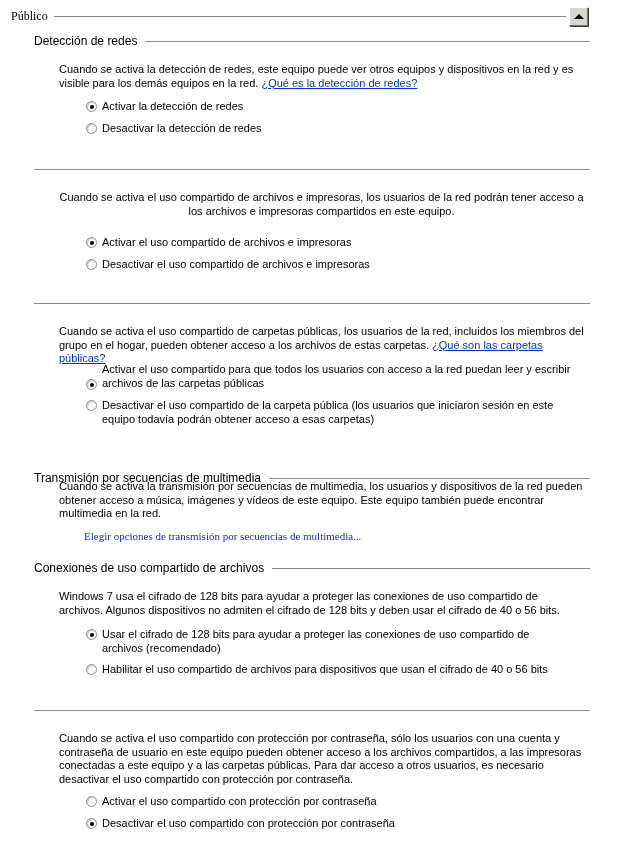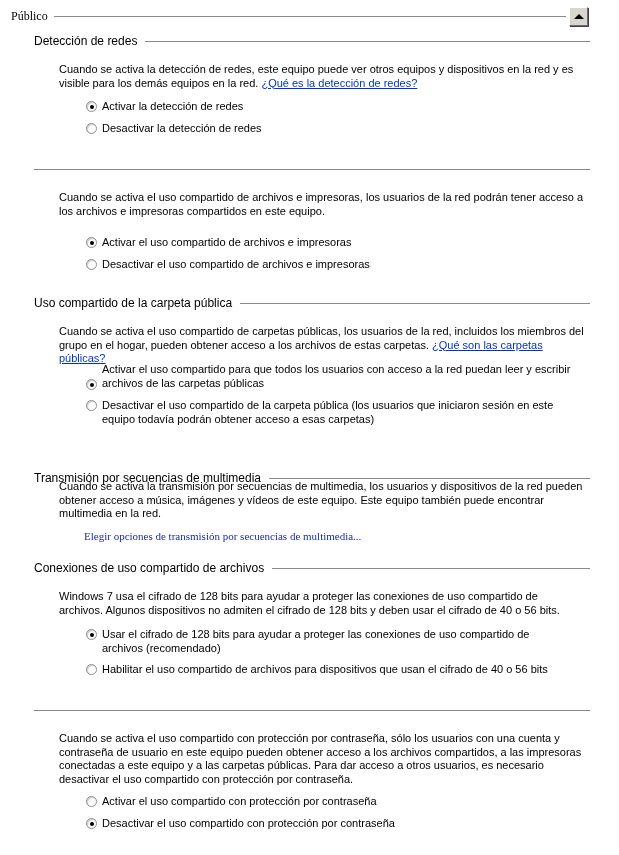--- a/index.html
+++ b/index.html
@@ -50,34 +50,33 @@
   <span class="radio-label">Activar la detección de redes</span>
 </div>
 <div class="radio-row" style="top:122px;">
   <span class="radio"></span>
   <span class="radio-label">Desactivar la detección de redes</span>
 </div>
 
 <div class="section-header" style="top:161px;">
   <span class="hline"></span>
 </div>
-<div class="desc" style="top:191px;">
+<div class="desc" style="top:191px;text-align:center;">
   <span>Cuando se activa el uso compartido de archivos e impresoras, los usuarios de la red podrán tener acceso a los archivos e impresoras compartidos en este equipo.</span>
 </div>
 <div class="radio-row" style="top:236px;">
   <span class="radio checked"></span>
   <span class="radio-label">Activar el uso compartido de archivos e impresoras</span>
 </div>
 <div class="radio-row" style="top:258px;">
   <span class="radio"></span>
   <span class="radio-label">Desactivar el uso compartido de archivos e impresoras</span>
 </div>
 
 <div class="section-header" style="top:295px;">
-  <span class="section-title">Uso compartido de la carpeta pública</span>
   <span class="hline"></span>
 </div>
 <div class="desc" style="top:325px;">
   <span>Cuando se activa el uso compartido de carpetas públicas, los usuarios de la red, incluidos los miembros del grupo en el hogar, pueden obtener acceso a los archivos de estas carpetas.</span>
   <span class="link">¿Qué son las carpetas públicas?</span>
 </div>
 <div class="radio-row" style="top:363px;align-items:flex-end;">
   <span class="radio checked"></span>
   <span class="radio-label">Activar el uso compartido para que todos los usuarios con acceso a la red puedan leer y escribir archivos de las carpetas públicas</span>
 </div>

